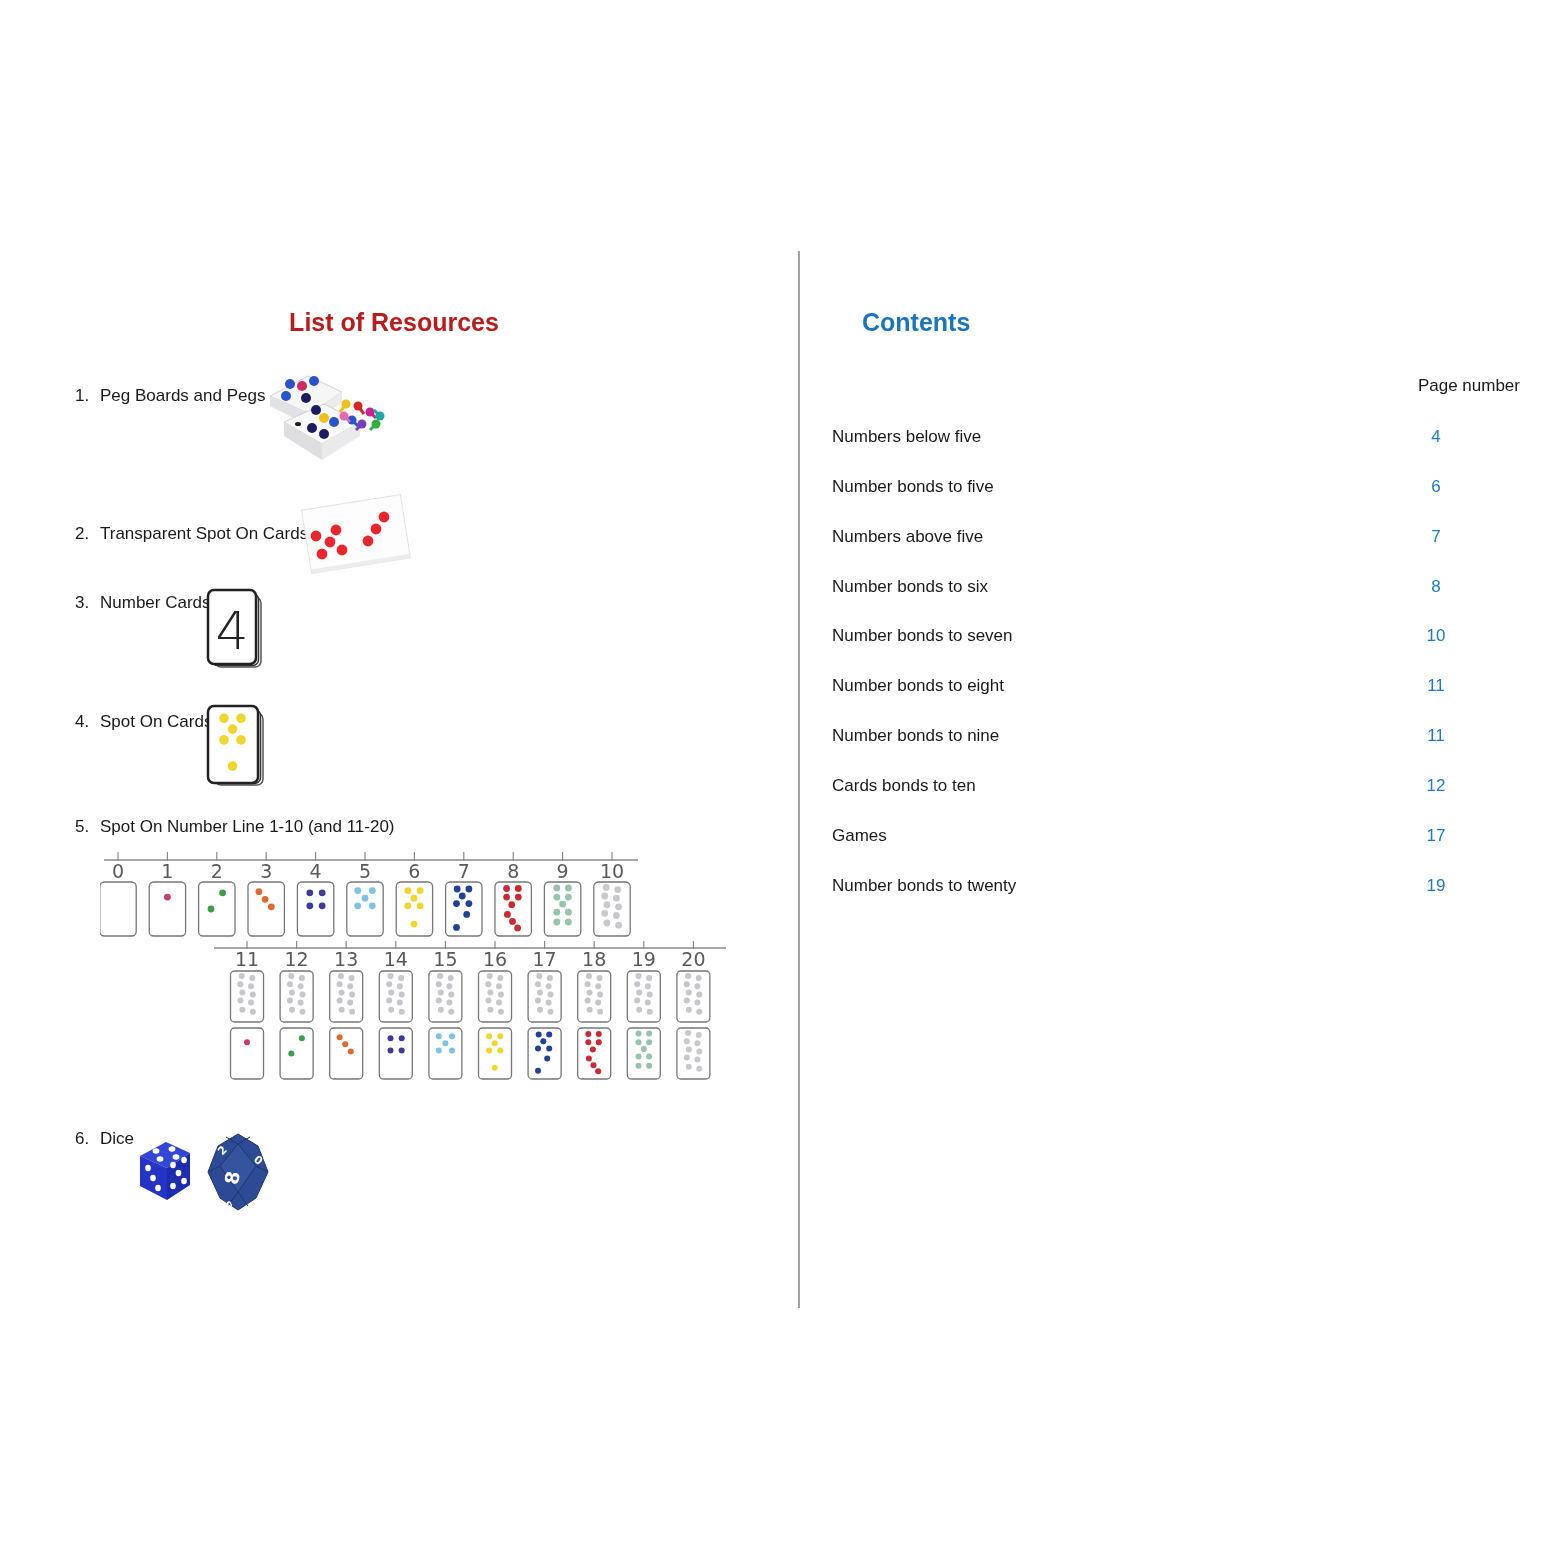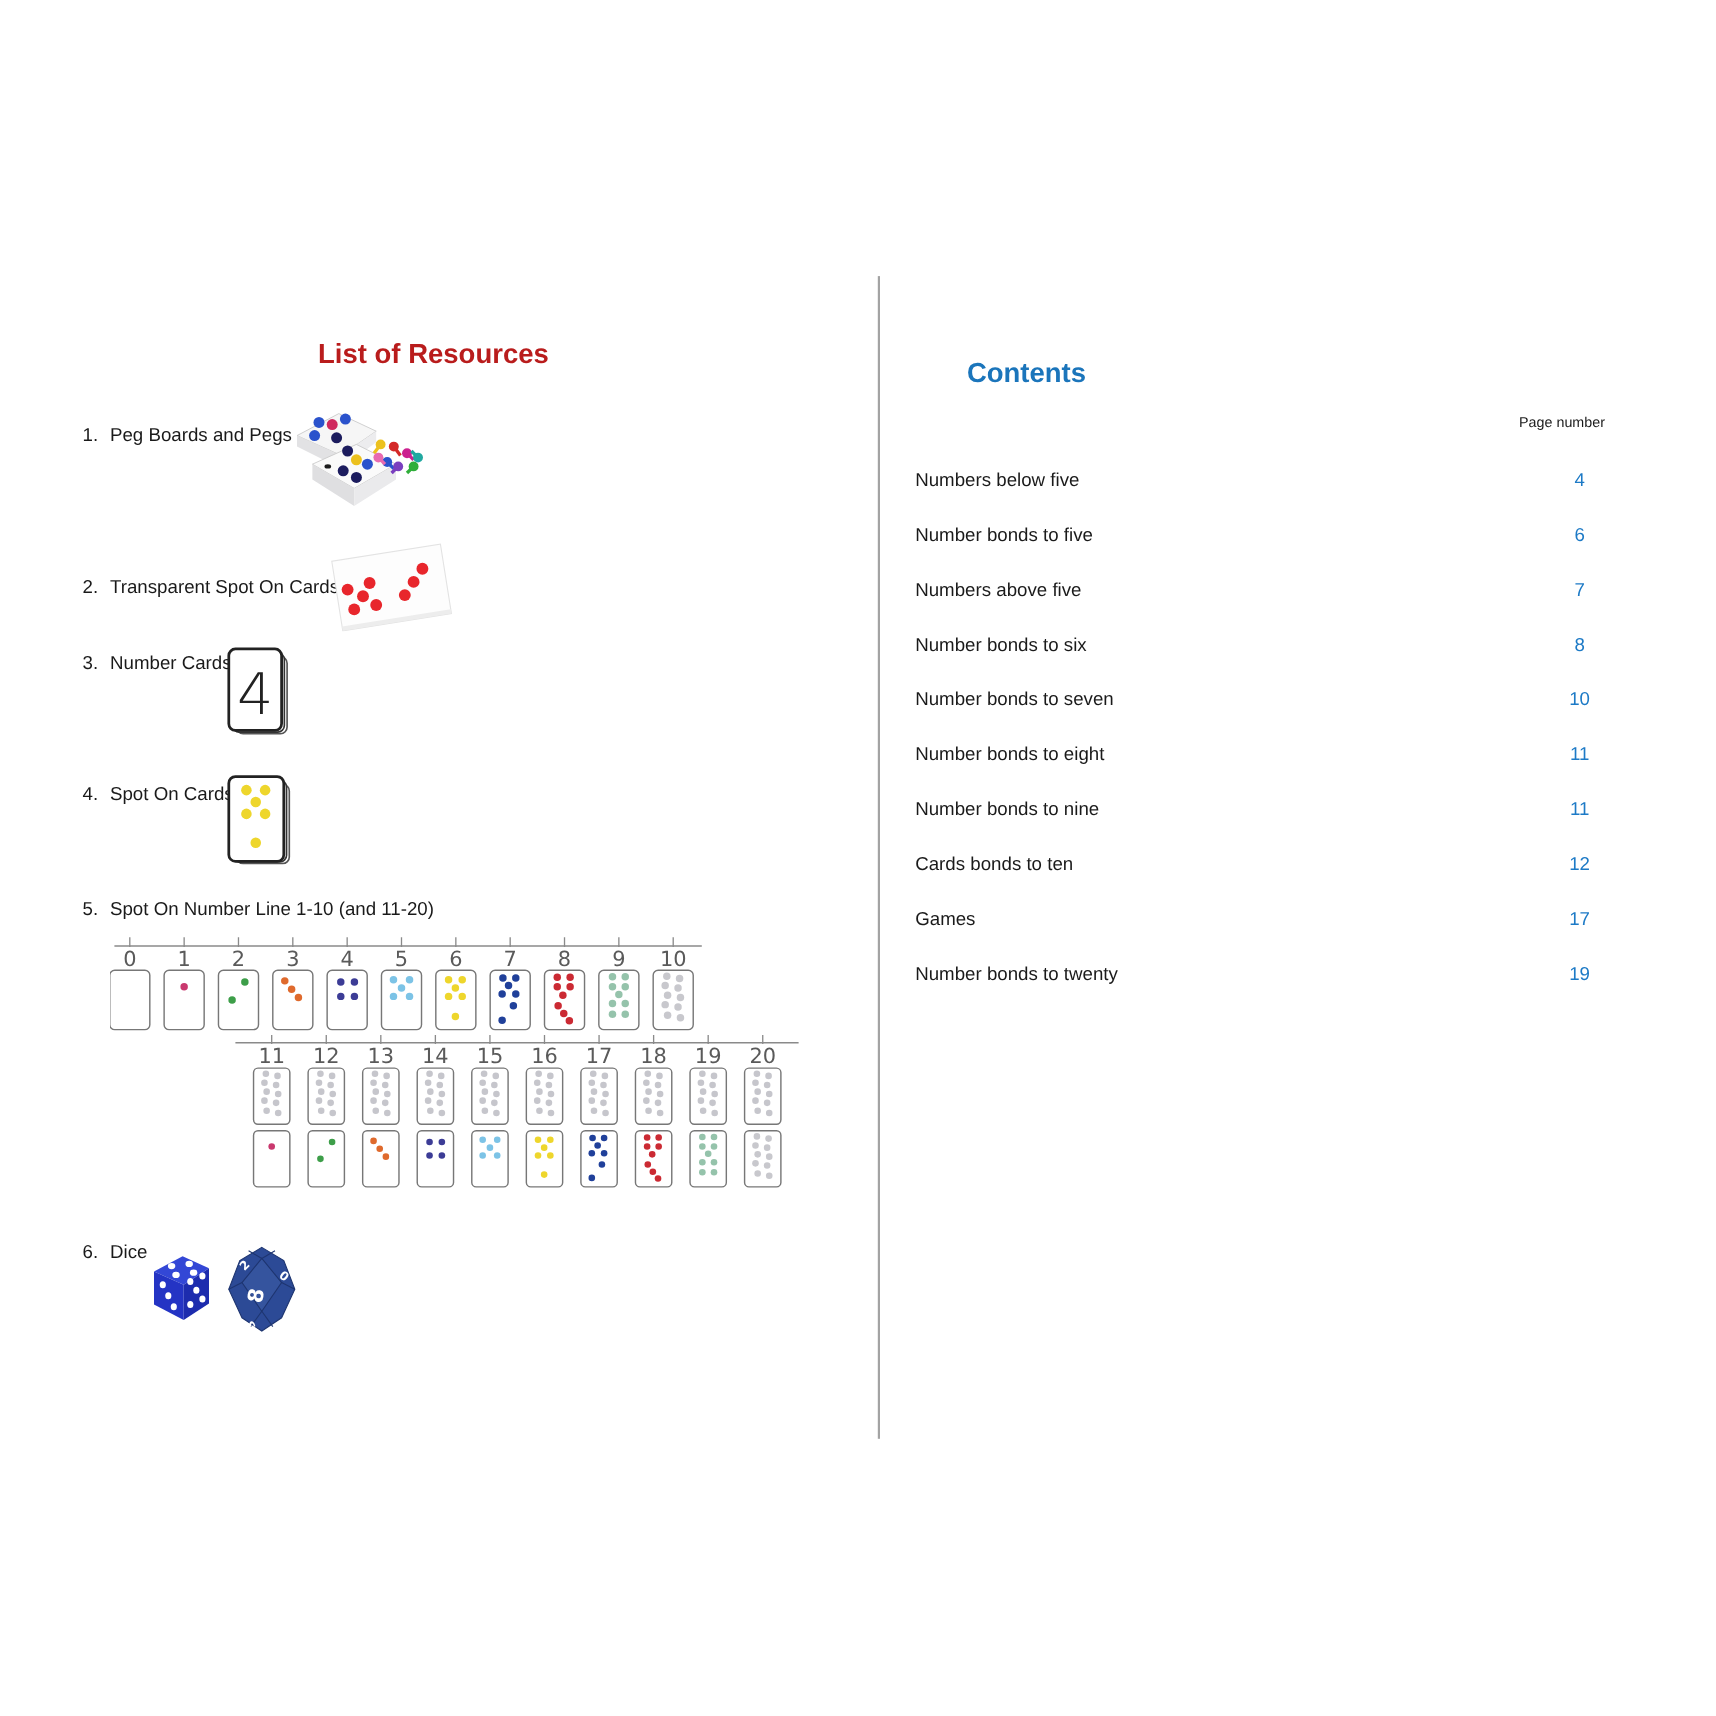--- a/index.html
+++ b/index.html
@@ -1,26 +1,26 @@
 <!DOCTYPE html>
 <html><head>
 <meta charset="utf-8">
 <style>
   html,body{margin:0;padding:0;background:#fff;}
   #canvas{position:relative;width:1560px;height:1560px;background:#fff;overflow:hidden;
           font-family:"Liberation Sans",sans-serif;color:#1a1a1a;}
   .vdivider{position:absolute;left:798px;top:251px;width:2px;height:1057px;background:#a3a3a3;}
   .ltitle{position:absolute;left:0;top:308px;width:788px;text-align:center;
           font-size:25px;font-weight:bold;color:#b91c1c;margin:0;}
-  .rtitle{position:absolute;left:862px;top:308px;font-size:25px;font-weight:bold;color:#1b75bb;margin:17px;}
+  .rtitle{position:absolute;left:862px;top:308px;font-size:25px;font-weight:bold;color:#1b75bb;margin:0;}
   .ritem{position:absolute;left:75px;display:flex;font-size:17px;line-height:20px;}
   .ritem .num{width:25px;flex:0 0 25px;}
   #item-1{top:386px}#item-2{top:524px}#item-3{top:593px}
   #item-4{top:712px}#item-5{top:817px}#item-6{top:1129px}
-  .pnheader{position:absolute;left:1320px;top:376px;width:200px;text-align:center;font-size:13px;}
+  .pnheader{position:absolute;left:1320px;top:376px;width:200px;text-align:right;font-size:17px;}
   #contents-entries{position:absolute;left:832px;top:427px;width:660px;}
   .centry{position:relative;height:49.85px;font-size:17px;line-height:20px;}
   .centry .cpage{position:absolute;left:572px;top:0;width:64px;text-align:center;color:#1d7ac6;}
   svg.art{position:absolute;}
   #peg-svg{left:258px;top:366px;width:128px;height:112px;}
   #transcard-svg{left:296px;top:486px;width:120px;height:88px;}
   #numcard-svg{left:206px;top:588px;width:58px;height:82px;}
   #spotcard-svg{left:206px;top:704px;width:62px;height:86px;}
   #numberline1{left:100px;top:848px;width:545px;height:92px;}
   #numberline2{left:212px;top:940px;width:516px;height:146px;}

